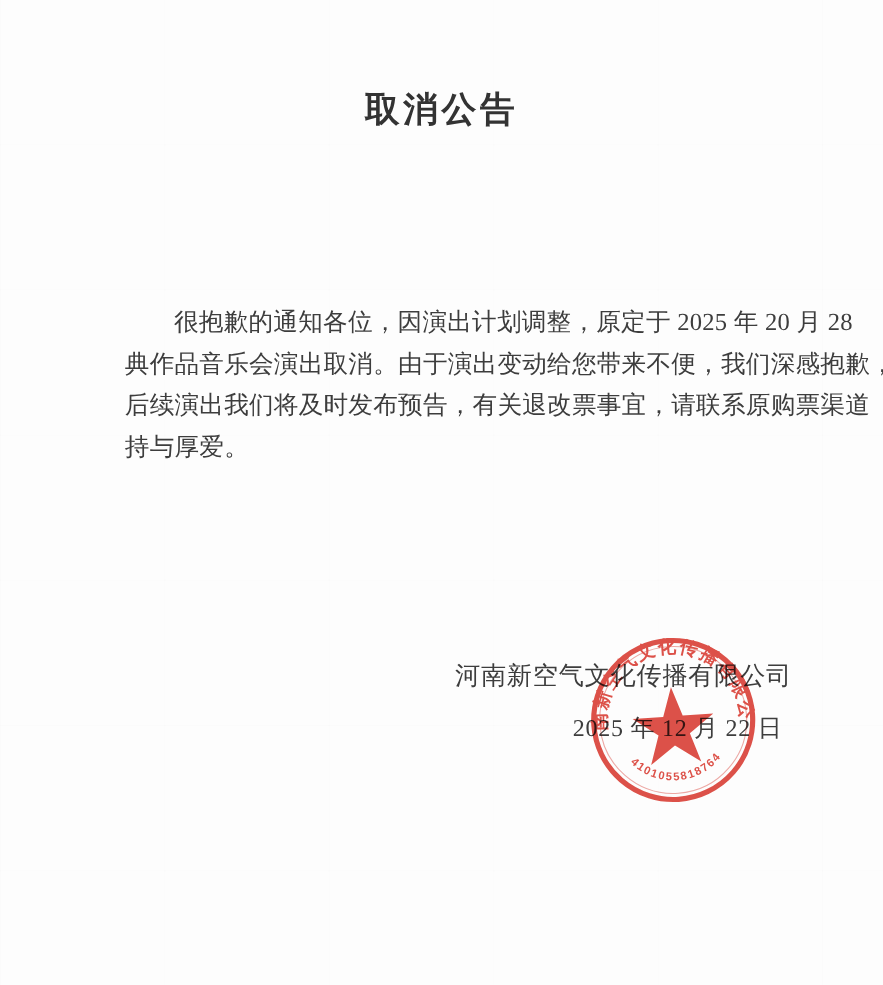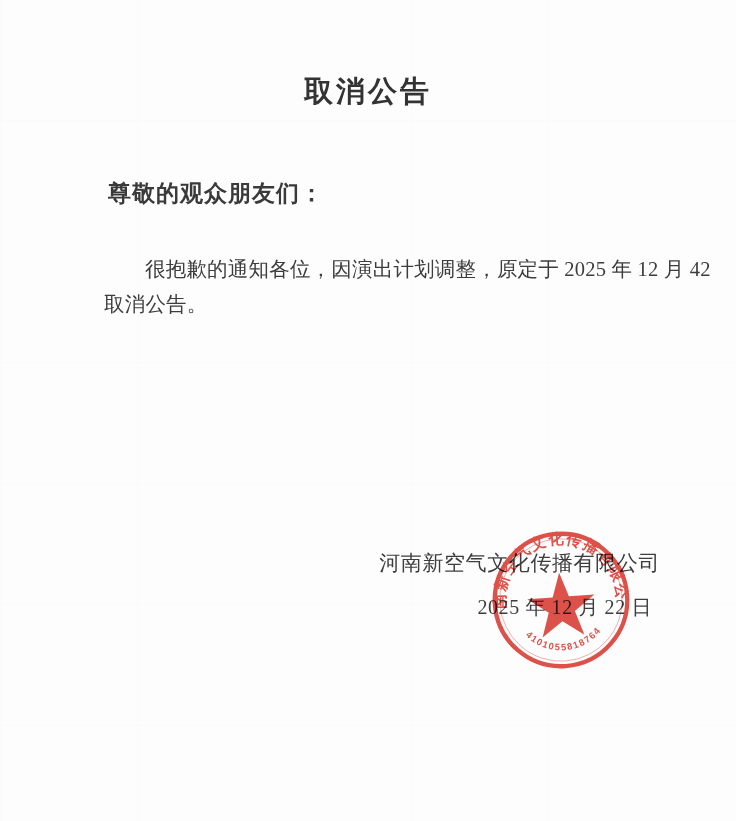--- a/index.html
+++ b/index.html
@@ -117,25 +117,26 @@
 </style>
 </head>
 <body>
 
 <div class="paper-texture"></div>
 
 <div class="page">
 
   <div class="doc-title">取消公告</div>
 
-  <div class="salutation">尊敬的观众朋友们：</div>
 
   <div class="body-block">
-    <div class="body-line indent">很抱歉的通知各位，因演出计划调整，原定于 2025 年 12 月 42</div>
-    <div class="body-line">取消公告。</div>
+    <div class="body-line indent">很抱歉的通知各位，因演出计划调整，原定于 2025 年 20 月 28</div>
+    <div class="body-line">典作品音乐会演出取消。由于演出变动给您带来不便，我们深感抱歉，</div>
+    <div class="body-line">后续演出我们将及时发布预告，有关退改票事宜，请联系原购票渠道</div>
+    <div class="body-line">持与厚爱。</div>
   </div>
 
   <div class="signature-block">
     <div class="sign-company">河南新空气文化传播有限公司</div>
     <div class="sign-date">2025 年 12 月 22 日</div>
   </div>
 
   <div class="seal">
     <svg viewBox="0 0 200 200" xmlns="http://www.w3.org/2000/svg" aria-hidden="true">
       <defs>

